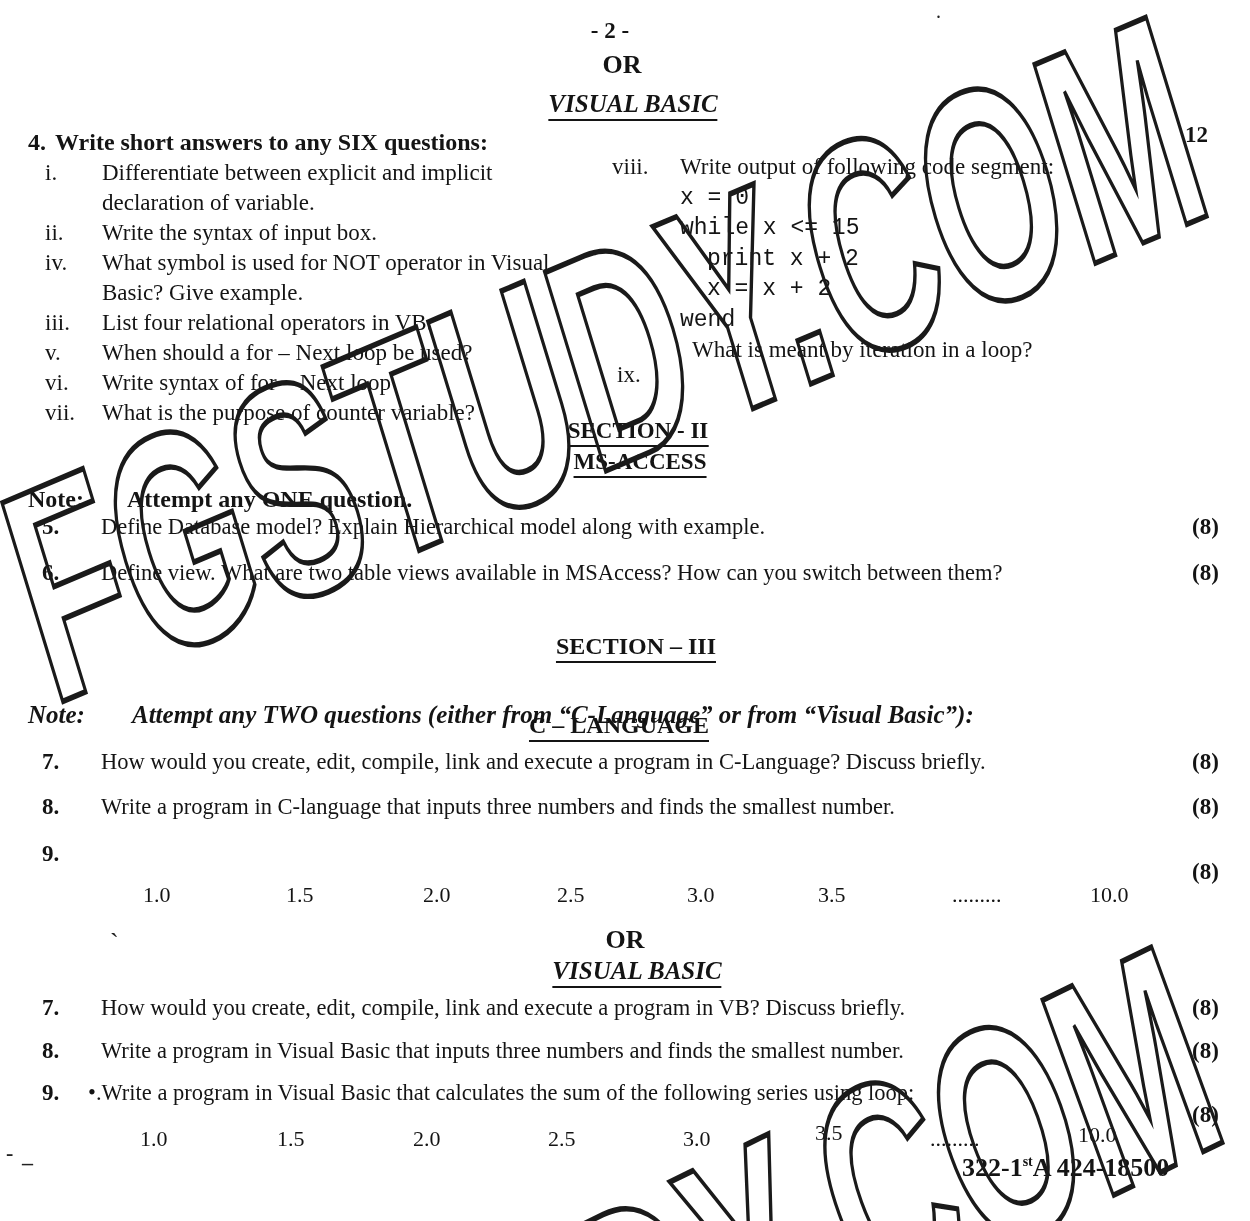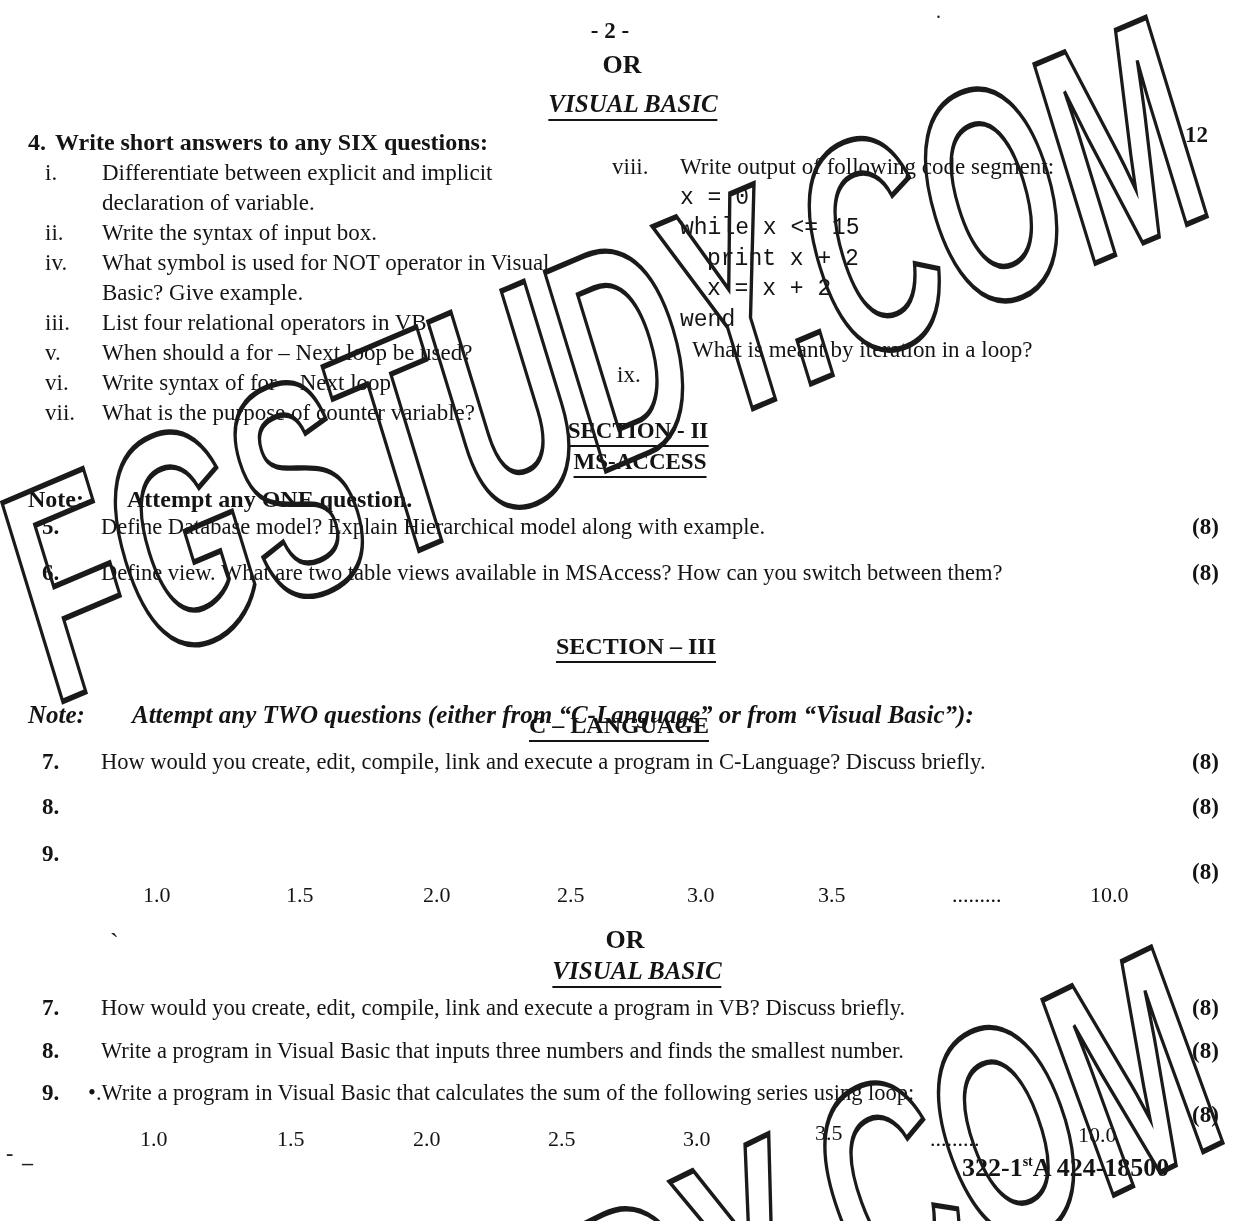--- a/index.html
+++ b/index.html
@@ -129,20 +129,21 @@
 
   <div class="abs ctr b h24 u" style="left:619px;top:712px">C – LANGUAGE</div>
 
   <div class="abs qrow" style="top:749px">
     <span class="qnum">7.</span>
     <span class="qtext">How would you create, edit, compile, link and execute a program in C-Language? Discuss briefly.</span>
     <span class="qmarks">(8)</span>
   </div>
   <div class="abs qrow" style="top:794px">
     <span class="qnum">8.</span>
+    <span class="qtext">Write a program in C-language that inputs three numbers and finds the smallest number.</span>
     <span class="qmarks">(8)</span>
   </div>
   <div class="abs qrow" style="top:841px">
     <span class="qnum">9.</span>
     <span class="qmarks" style="top:18px">(8)</span>
   </div>
 
   <div class="abs series" style="top:882px">
     <span style="left:143px">1.0</span>
     <span style="left:286px">1.5</span>

